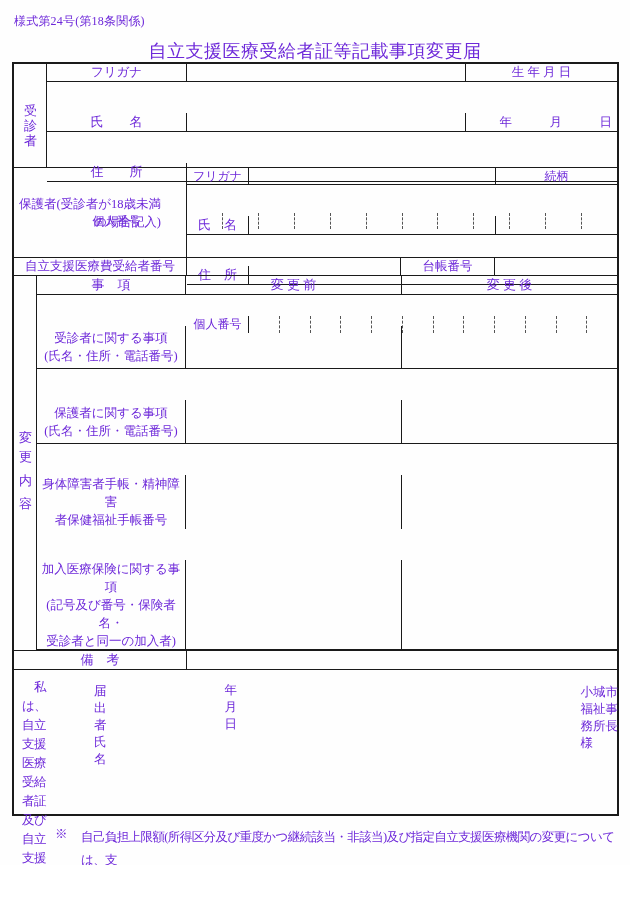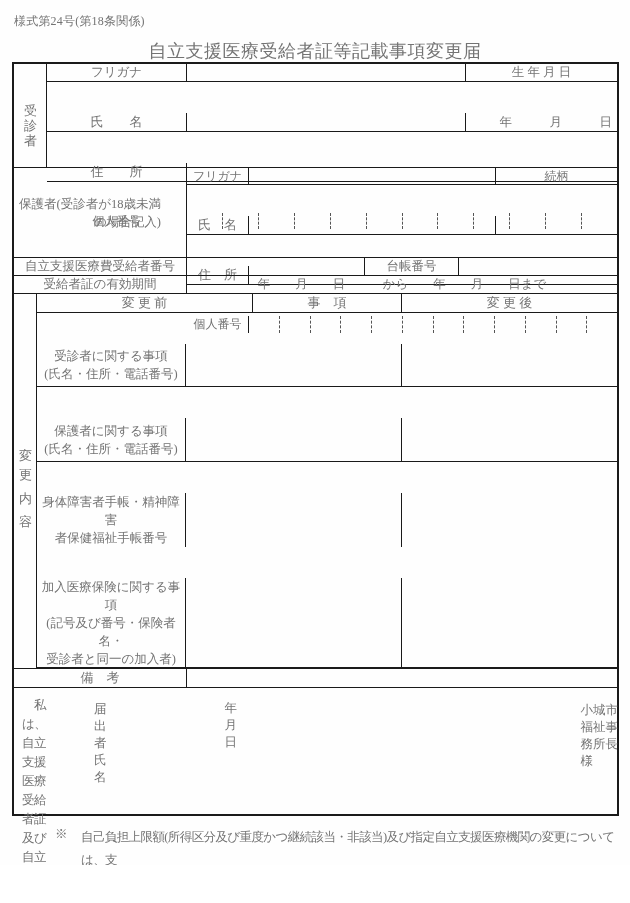--- a/index.html
+++ b/index.html
@@ -1,18 +1,18 @@
 <!DOCTYPE html>
 <html lang="ja"><head>
 <meta charset="utf-8">
 <style>
   html,body { margin:0; padding:0; background:#ffffff; }
   .page {
     position:relative; width:630px; height:865px; background:#fefefe;
-    font-family:"Liberation Serif","DejaVu Serif",serif; color:#737373;
+    font-family:"Liberation Serif","DejaVu Serif",serif; color:#6d28d9;
     overflow:hidden;
   }
   .form-number { position:absolute; left:14px; top:13px; font-size:12px; letter-spacing:0.2px; }
   .doc-title  { position:absolute; left:0; top:39px; width:100%; text-align:center; font-size:18px; letter-spacing:0.5px; }
 
   .tbl {
     position:absolute; left:12px; top:62px; width:607px; height:754px;
     border:2px solid #1a1a1a; box-sizing:border-box;
     display:flex; flex-direction:column;
   }
@@ -129,40 +129,36 @@
               <div class="pn-cell dashed"></div>
               <div class="pn-cell dashed"></div>
               <div class="pn-cell dashed"></div>
               <div class="pn-cell dashed"></div>
               <div class="pn-cell dashed"></div>
             </div>
         </div>
       </div>
     </div>
 
-    <div class="sec" style="height:21px;gap:36px;">
+    <div class="sec" style="height:21px;">
       <div class="c br" style="width:173px; font-size:12.5px;">自立支援医療費受給者番号</div>
       <div class="c grow"></div>
       <div class="c bl br" style="width:95px; font-size:12.5px;">台帳番号</div>
       <div class="c" style="width:122px;"></div>
     </div>
 
-    <div class="sec" style="height:22px;">
-      <div class="c br" style="width:173px; font-size:12.5px;">受給者証の有効期間</div>
-      <div class="c grow" style="font-size:12.5px;">年　　月　　日　　　から　　年　　月　　日まで</div>
-    </div>
 
     <div class="sec" style="height:375px;">
       <div class="vcell br" style="width:23px;">
         <span class="vtext sp2">変更内容</span>
       </div>
       <div class="colstack">
         <div class="row bb" style="height:25px;">
+          <div class="c br" style="width:149px;">事　項</div>
           <div class="c br" style="width:216px;">変 更 前</div>
-          <div class="c br" style="width:149px;">事　項</div>
           <div class="c grow">変 更 後</div>
         </div>
         <div class="row bb" style="height:87px;">
           <div class="c br label-multiline" style="width:149px;">受診者に関する事項
 (氏名・住所・電話番号)</div>
           <div class="c br" style="width:216px;"></div>
           <div class="c grow"></div>
         </div>
         <div class="row bb" style="height:88px;">
           <div class="c br label-multiline" style="width:149px;">保護者に関する事項

